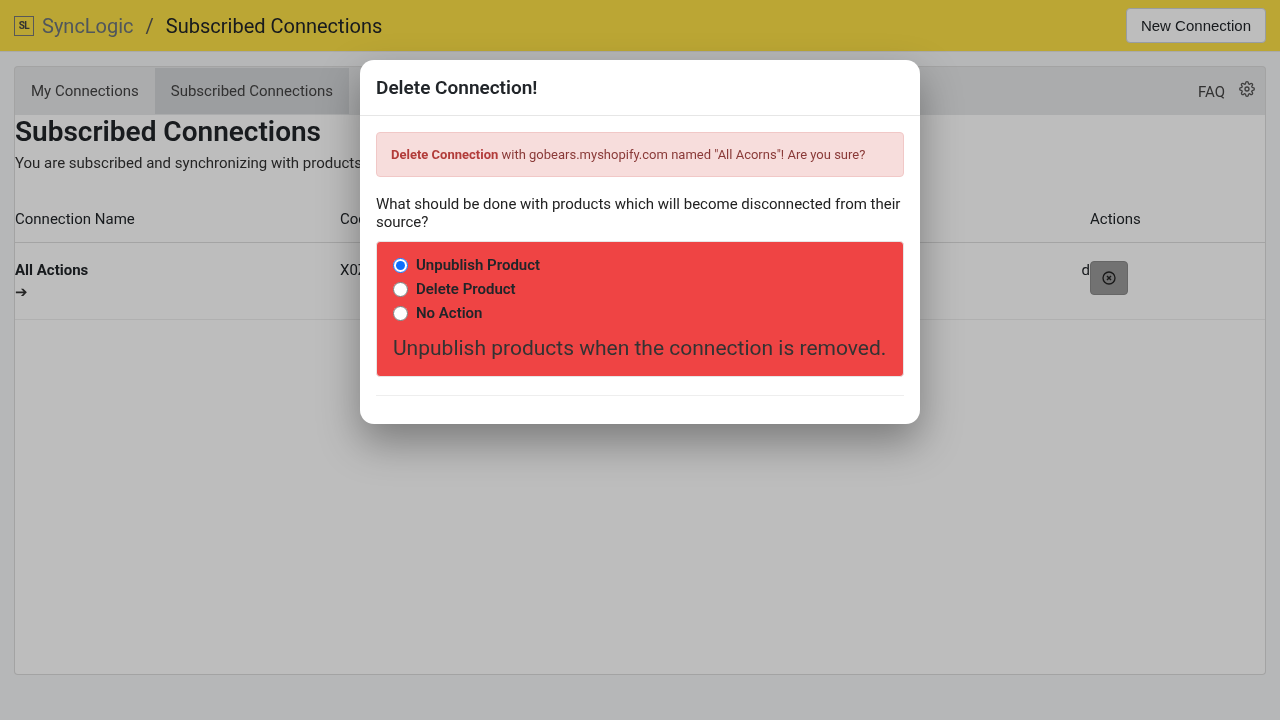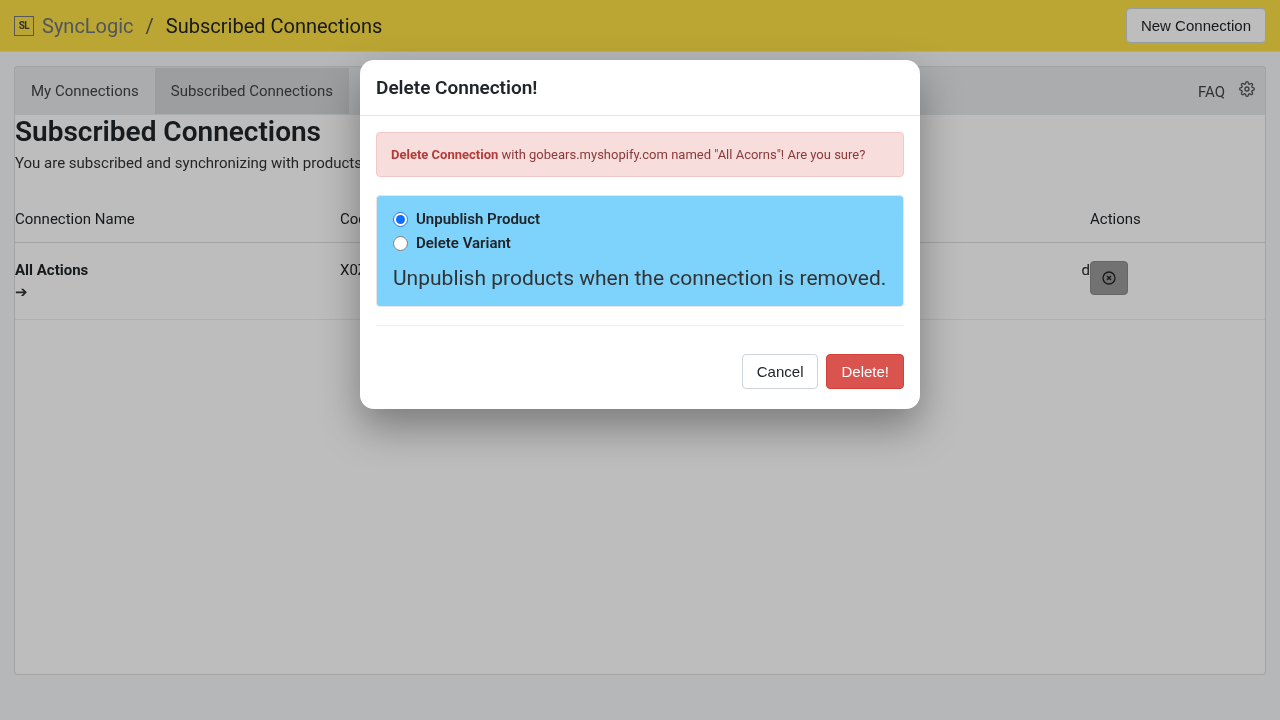--- a/index.html
+++ b/index.html
@@ -151,21 +151,21 @@
       color: #8a3a38;
       padding: 14px 14px;
       border-radius: 4px;
       font-size: 13px;
       margin-bottom: 18px;
     }
     .alert strong { color: #b23c3a; font-weight: 700; }
     .modal-q { font-size: 15px; color: #222; margin-bottom: 10px; }
     .opts {
       border: 1px solid #e6e6e6;
-      background: #7dd3fc;
+      background: #ef4444;
       border-radius: 4px;
       padding: 14px 16px 16px 16px;
     }
     .opts label {
       display: flex;
       align-items: center;
       gap: 8px;
       font-size: 15px;
       font-weight: 600;
       margin-bottom: 6px;
@@ -254,31 +254,32 @@
   </div>
 </div>
 
 <div class="overlay">
   <div class="modal">
     <div class="modal-header">Delete Connection!</div>
     <div class="modal-body">
       <div class="alert">
         <strong>Delete Connection</strong><span> with gobears.myshopify.com named "All Acorns"! Are you sure?</span>
       </div>
+      <p class="modal-q">What should be done with products which will become disconnected from their source?</p>
       <div class="opts">
         <label>
           <input type="radio" name="act" checked="" style="">
           <span>Unpublish Product</span>
         </label>
         <label>
           <input type="radio" name="act" style="">
-          <span>Delete Variant</span>
+          <span>Delete Product</span>
+        </label>
+        <label>
+          <input type="radio" name="act" style="">
+          <span>No Action</span>
         </label>
         <div class="hint">Unpublish products when the connection is removed.</div>
       </div>
       <hr class="modal-sep">
     </div>
-    <div class="modal-footer">
-      <button class="btn">Cancel</button>
-      <button class="btn btn-danger">Delete!</button>
-    </div>
   </div>
 </div>
 
 </body></html>

